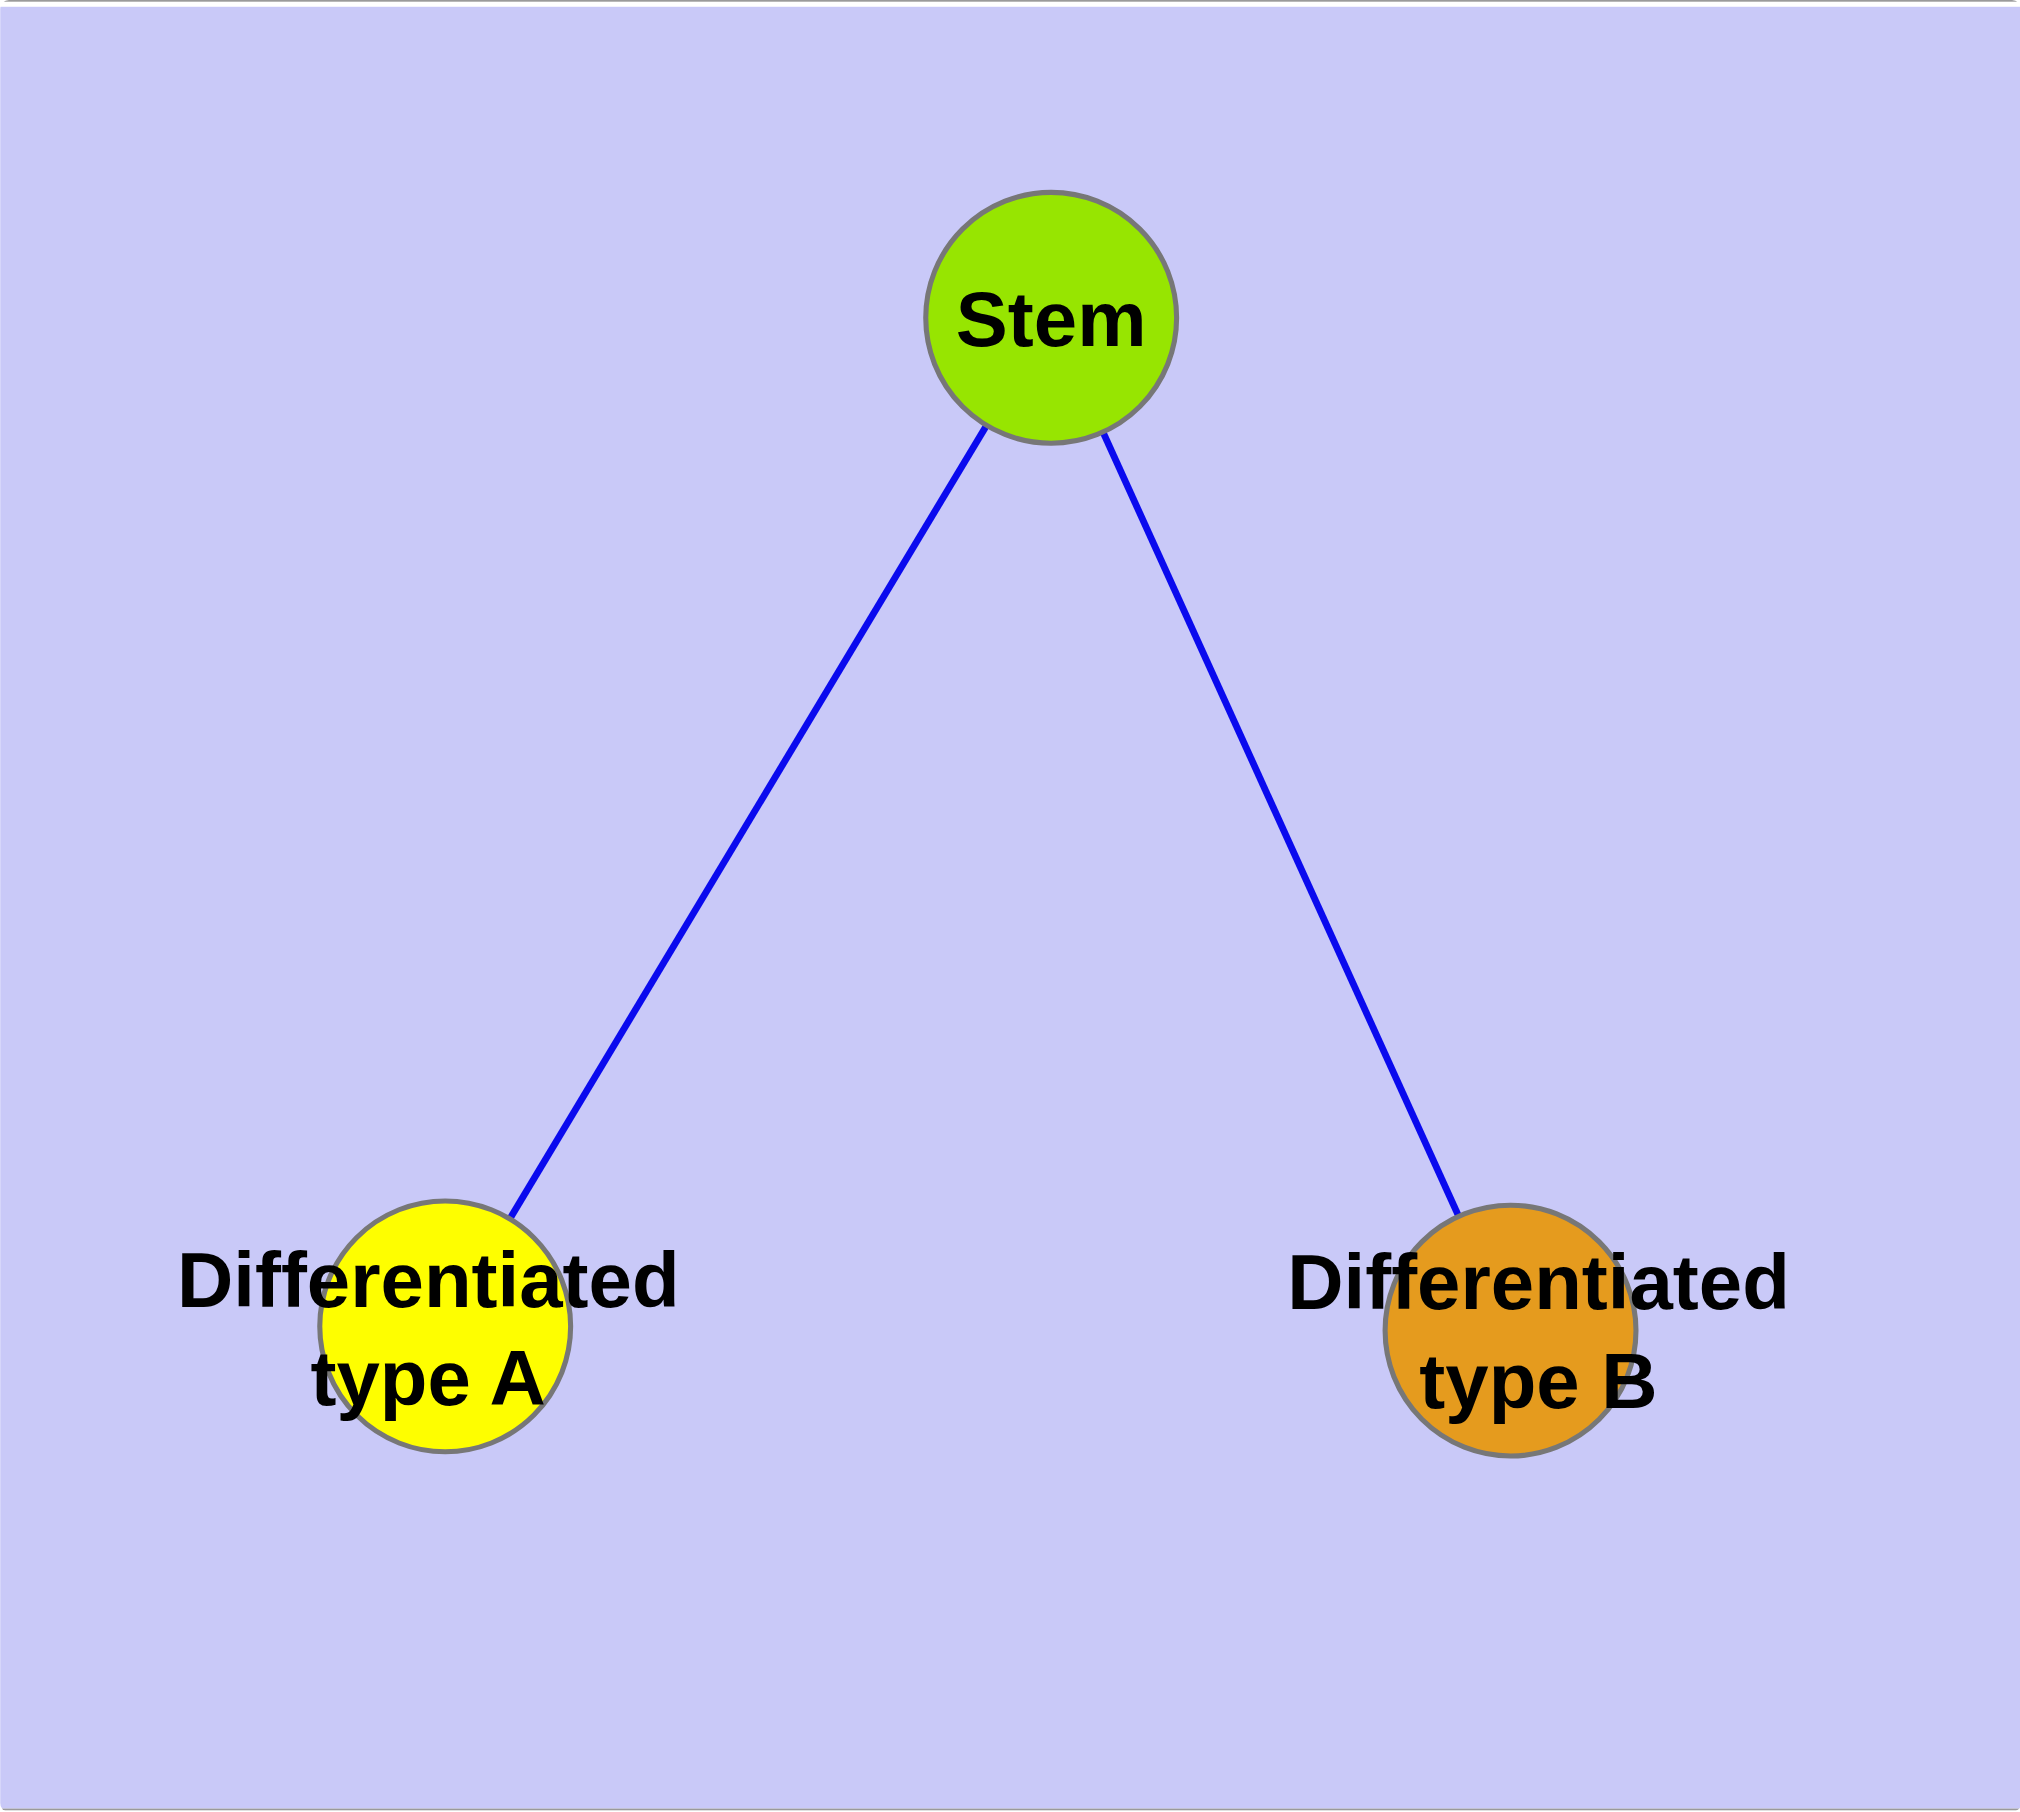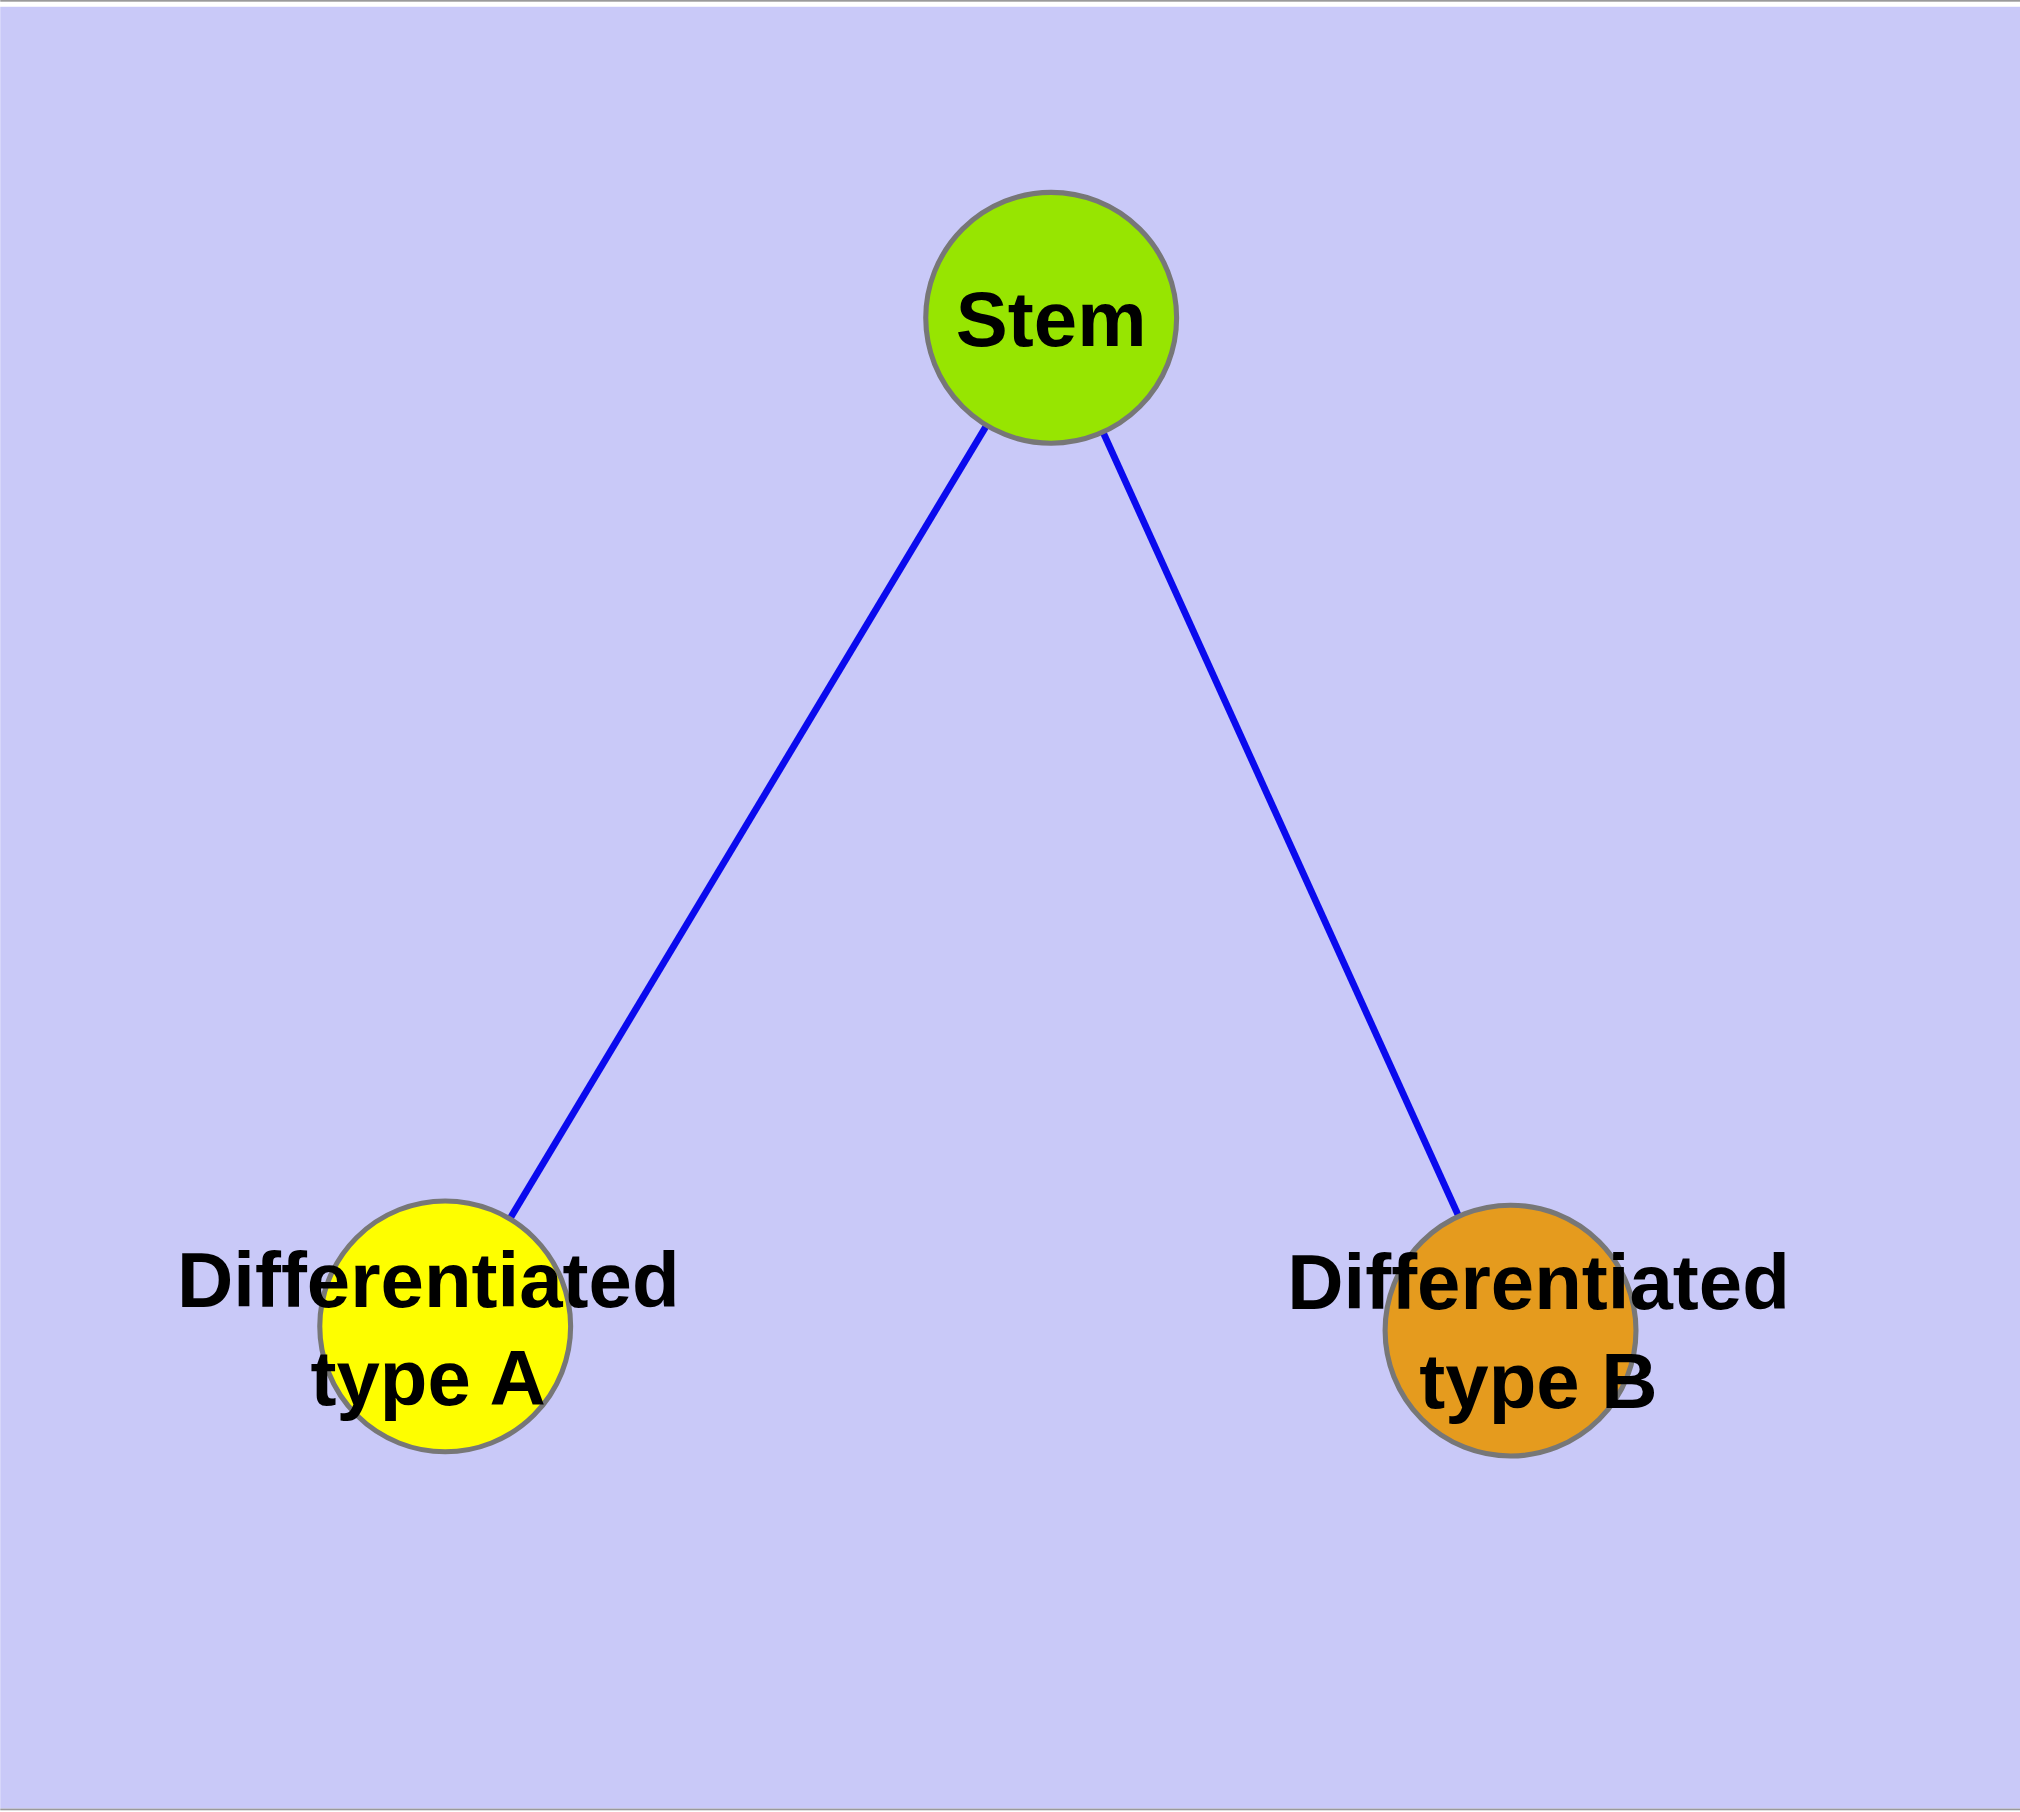--- a/index.html
+++ b/index.html
@@ -6,20 +6,21 @@
     margin: 0;
     padding: 0;
     background: #FFFFFF;
   }
   #stage {
     position: relative;
     width: 2021px;
     height: 1812px;
     background: #FFFFFF;
     overflow: hidden;
+    border-radius: 9px;
   }
   svg { display: block; }
   .edge {
     stroke-width: 8;
     stroke-linecap: butt;
     fill: none;
   }
   .node {
     stroke: #777777;
     stroke-width: 6;

